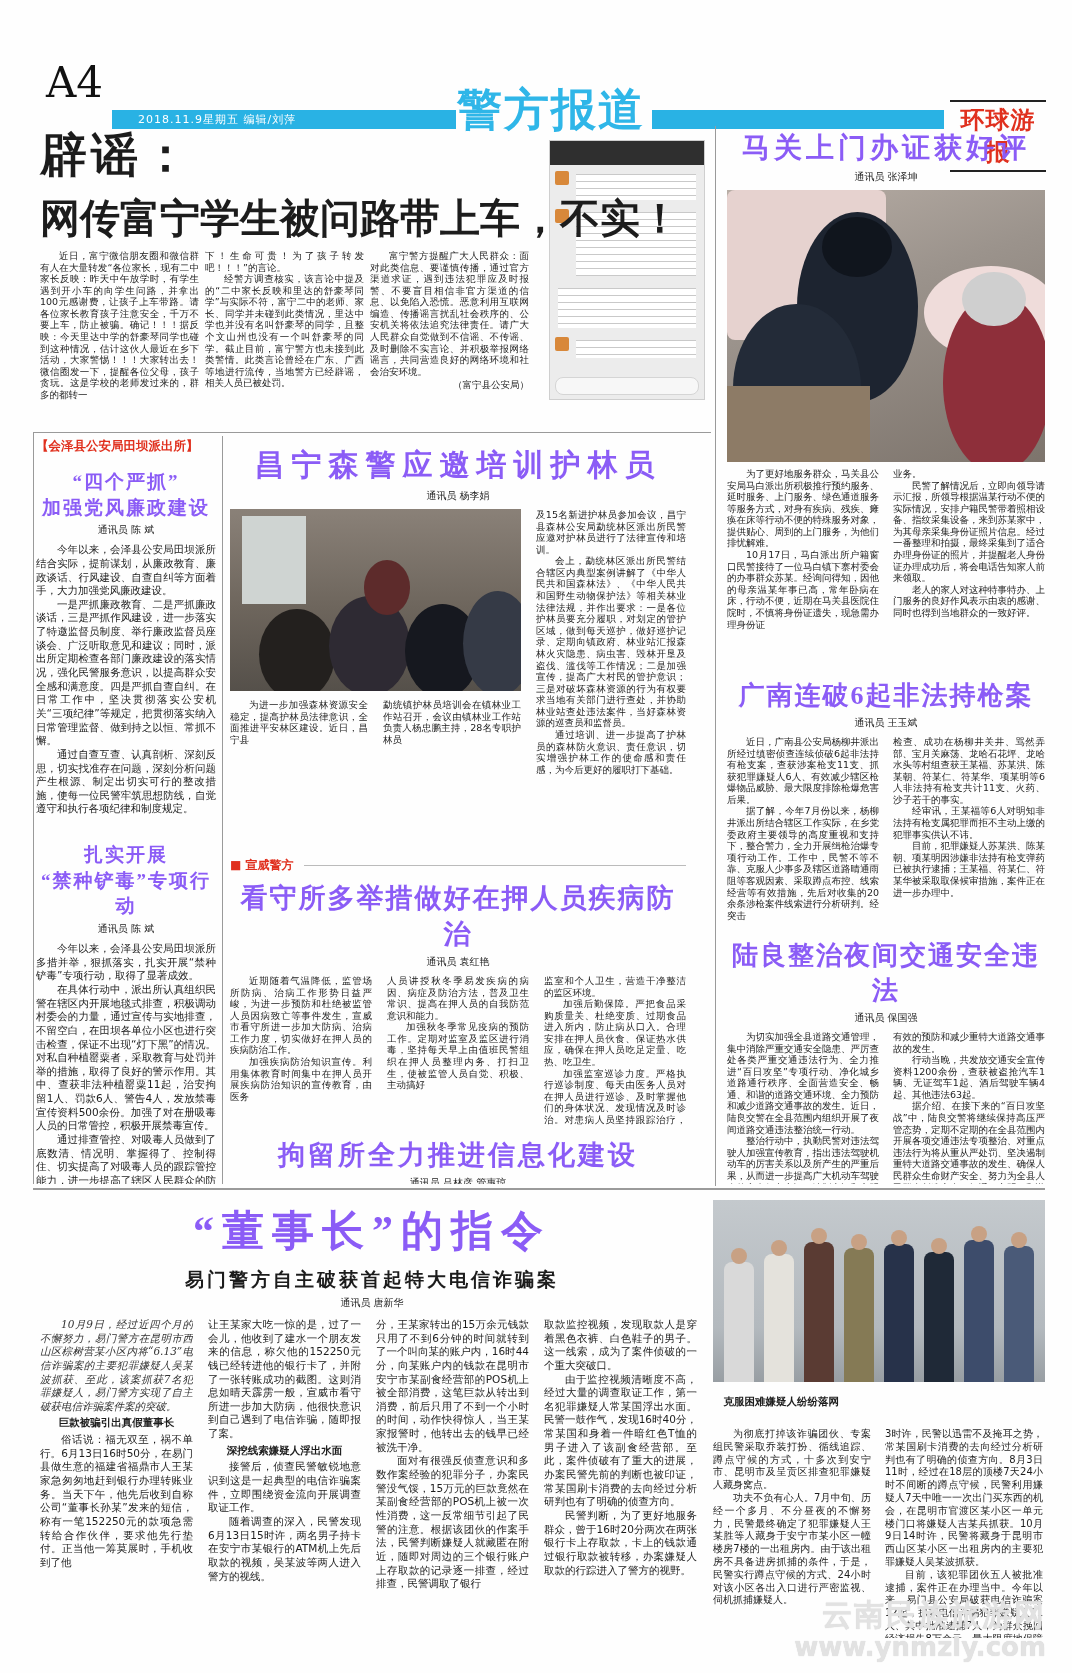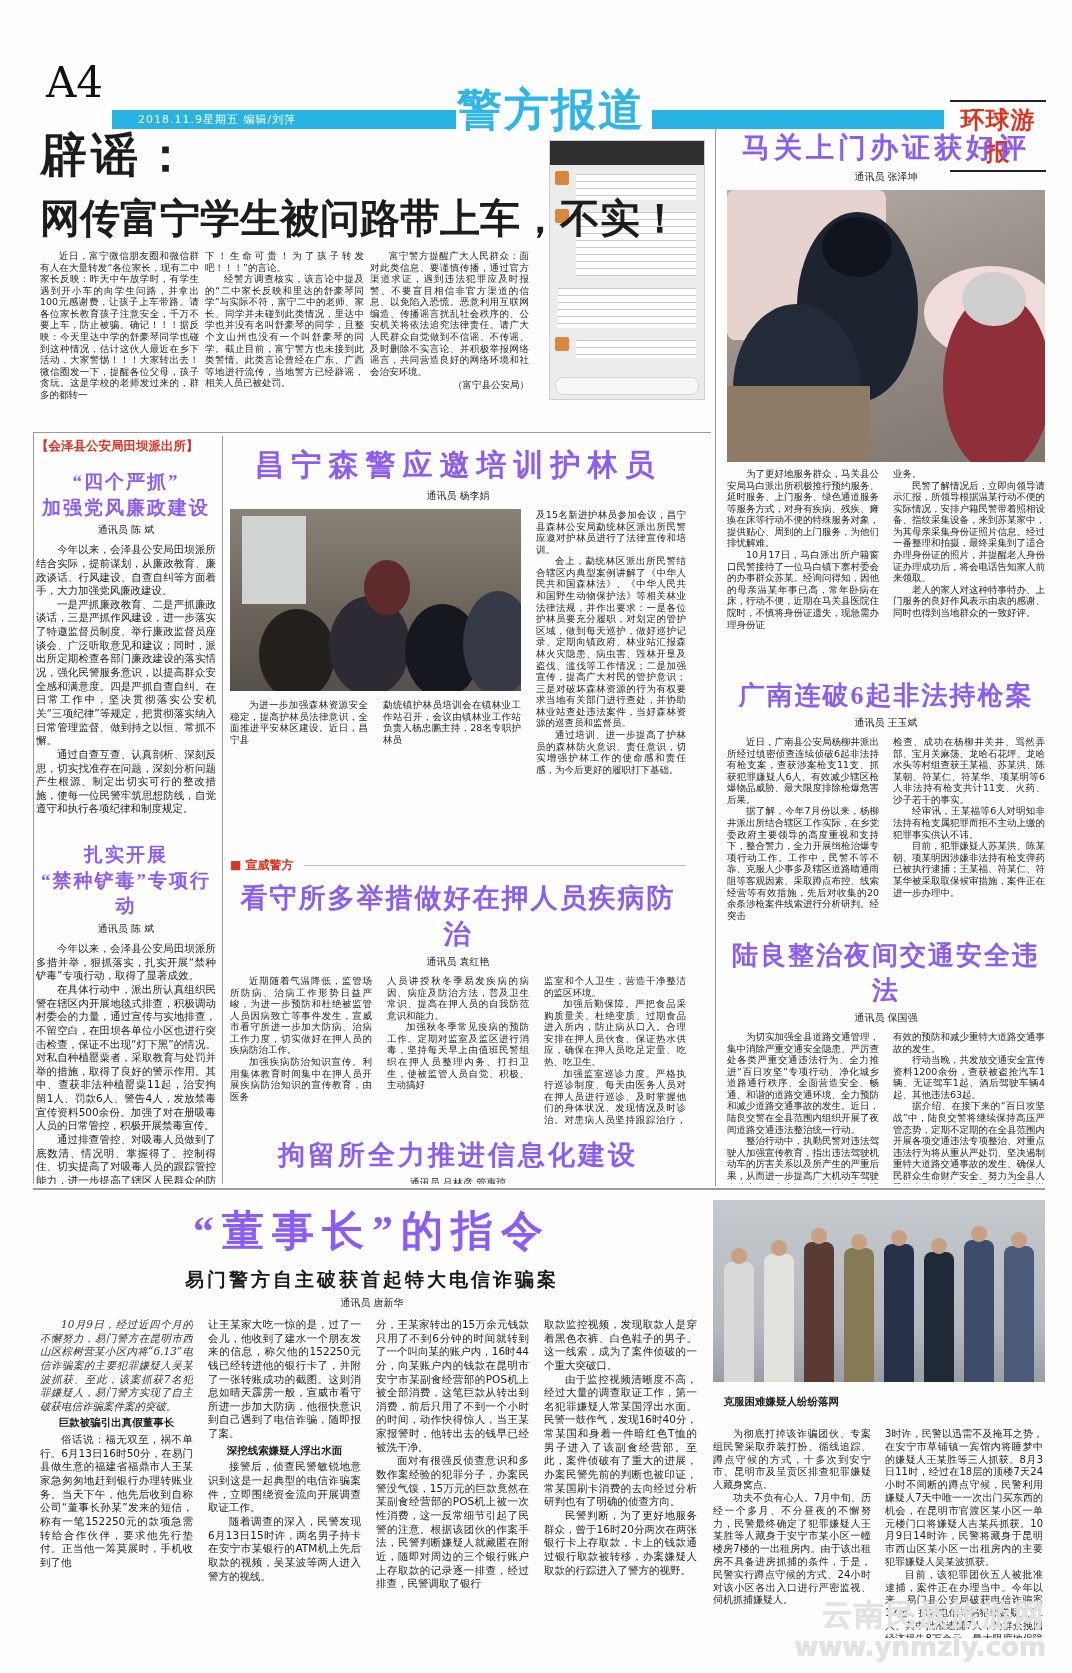--- a/index.html
+++ b/index.html
@@ -345,21 +345,21 @@
   </div>
 
   <div class="bright">
     <div class="subhead">克服困难嫌疑人纷纷落网</div>
     <div class="cols r2">
       <div class="bcol">
           <p>为彻底打掉该诈骗团伙、专案组民警采取乔装打扮、循线追踪、蹲点守候的方式，十多次到安宁市、昆明市及呈贡区排查犯罪嫌疑人藏身窝点。</p>
           <p>功夫不负有心人。7月中旬、历经一个多月、不分昼夜的不懈努力，民警最终确定了犯罪嫌疑人王某胜等人藏身于安宁市某小区一幢楼房7楼的一出租房内。由于该出租房不具备进房抓捕的条件，于是，民警实行蹲点守候的方式、24小时对该小区各出入口进行严密监视、伺机抓捕嫌疑人。</p>
         </div>
       <div class="bcol cont">
-          <p>3时许，民警以迅雷不及掩耳之势，在安宁市草铺镇一宾馆内将睡梦中的嫌疑人王某胜等三人抓获。8月3日11时，经过在18层的顶楼7天24小时不间断的蹲点守候，民警利用嫌疑人7天中唯一一次出门买东西的机会，在昆明市官渡区某小区一单元楼门口将嫌疑人吉某兵抓获。10月9日14时许，民警将藏身于昆明市西山区某小区一出租房内的主要犯罪嫌疑人吴某波抓获。</p>
+          <p>3时许，民警以迅雷不及掩耳之势，常某国刷卡消费的去向经过分析研判也有了明确的侦查方向。8月3日11时，经过在18层的顶楼7天24小时不间断的蹲点守候，民警利用嫌疑人7天中唯一一次出门买东西的机会，在昆明市官渡区某小区一单元楼门口将嫌疑人吉某兵抓获。10月9日14时许，民警将藏身于昆明市西山区某小区一出租房内的主要犯罪嫌疑人吴某波抓获。</p>
           <p>目前，该犯罪团伙五人被批准逮捕，案件正在办理当中。今年以来，易门县公安局破获电信诈骗案12起，抓获电信诈骗犯罪嫌疑人11人、其中批准逮捕7人，为群众挽回经济损失8万余元，最大限度地保障了群众的合法权益。</p>
         </div>
     </div>
   </div>
 
   <div class="watermark">
     <div class="w1">云南民族旅游网</div>
     <div class="w2">www.ynmzly.com</div>
   </div>
 

